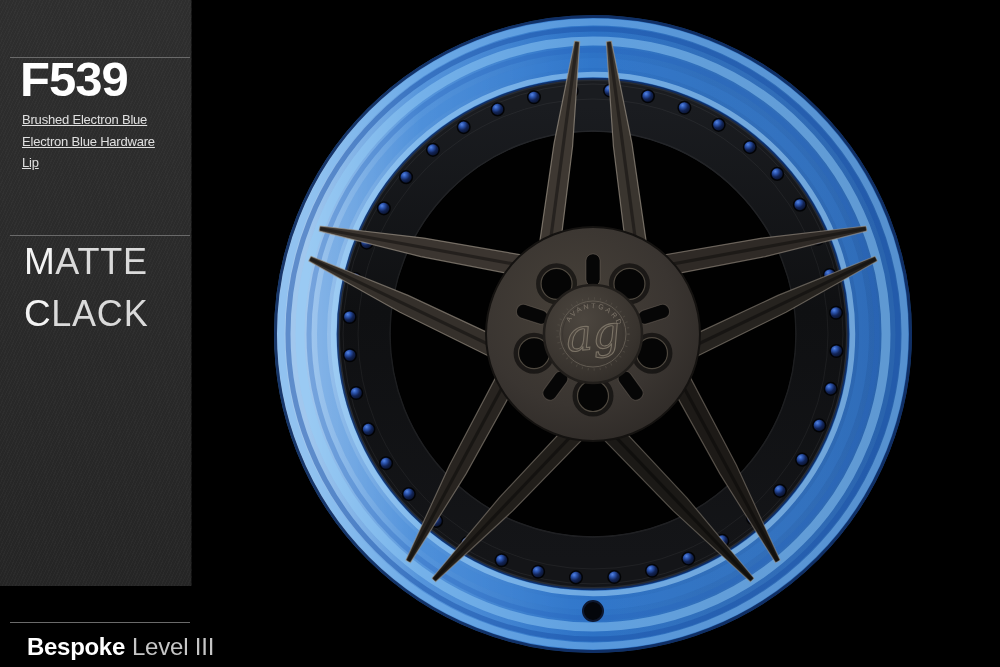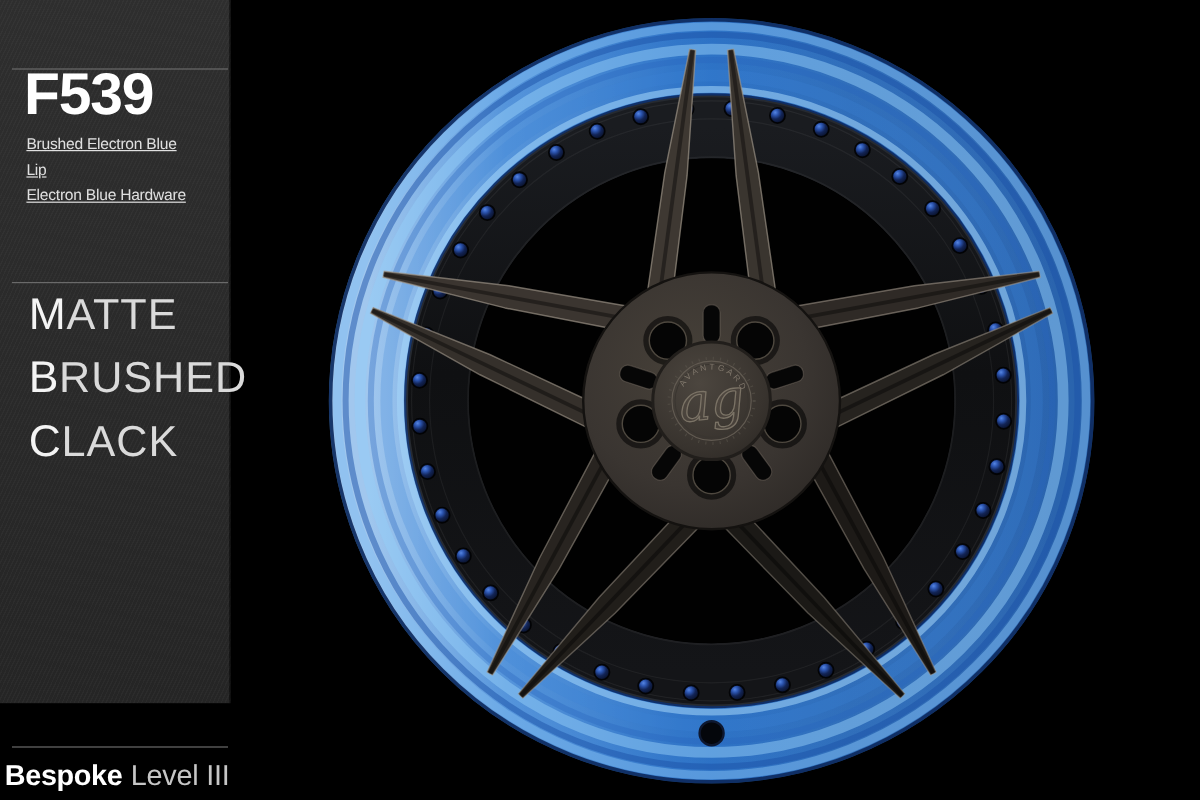--- a/index.html
+++ b/index.html
@@ -20,21 +20,21 @@
   .model{position:absolute;left:20px;top:54px;margin:0;color:#ffffff;
     font-size:49px;font-weight:bold;letter-spacing:-1px;line-height:1.05;}
   .finish{position:absolute;left:22px;top:109px;color:#e0e0e0;
     font-size:13px;line-height:21.5px;letter-spacing:-.2px;text-decoration:underline;}
 
   .acronym{position:absolute;left:24px;top:239px;margin:0;padding:0;list-style:none;}
   .acronym li{line-height:45px;white-space:nowrap;}
   .acronym .init{font-size:37px;color:#f4f4f4;letter-spacing:.5px;}
   .acronym .rest{font-size:36px;color:#dadada;letter-spacing:.8px;}
 
-  .footer{position:absolute;left:4px;top:633px;font-size:24px;white-space:nowrap;}
+  .footer{position:absolute;left:27px;top:633px;font-size:24px;white-space:nowrap;}
   .footer .brand{color:#ffffff;font-weight:bold;letter-spacing:-.3px;}
   .footer .level{color:#c6c6c6;margin-left:7px;letter-spacing:-.2px;}
 </style>
 </head>
 <body>
 
 <div class="stage">
 
   <svg id="wheel-svg" width="1000" height="667" viewBox="0 0 1000 667">
     <defs>
@@ -199,27 +199,26 @@
     </g>
 
     <circle cx="593" cy="334" r="328" fill="none" stroke="rgba(0,0,0,.55)" stroke-width="18"></circle>
   </svg>
 
   <aside class="sidebar">
     <div class="divider d1"></div>
     <h1 class="model">F539</h1>
     <div class="finish">
       <div>Brushed Electron Blue</div>
+      <div>Electron Blue Hardware</div>
       <div>Lip</div>
-      <div>Electron Blue Hardware</div>
     </div>
     <div class="divider d2"></div>
     <ul class="acronym">
       <li><span class="init">M</span><span class="rest">ATTE</span></li>
-      <li><span class="init">B</span><span class="rest">RUSHED</span></li>
       <li><span class="init">C</span><span class="rest">LACK</span></li>
     </ul>
     <div class="divider d3"></div>
     <div class="footer">
       <span class="brand">Bespoke</span><span class="level">Level III</span>
     </div>
   </aside>
 </div>
 
 </body></html>

